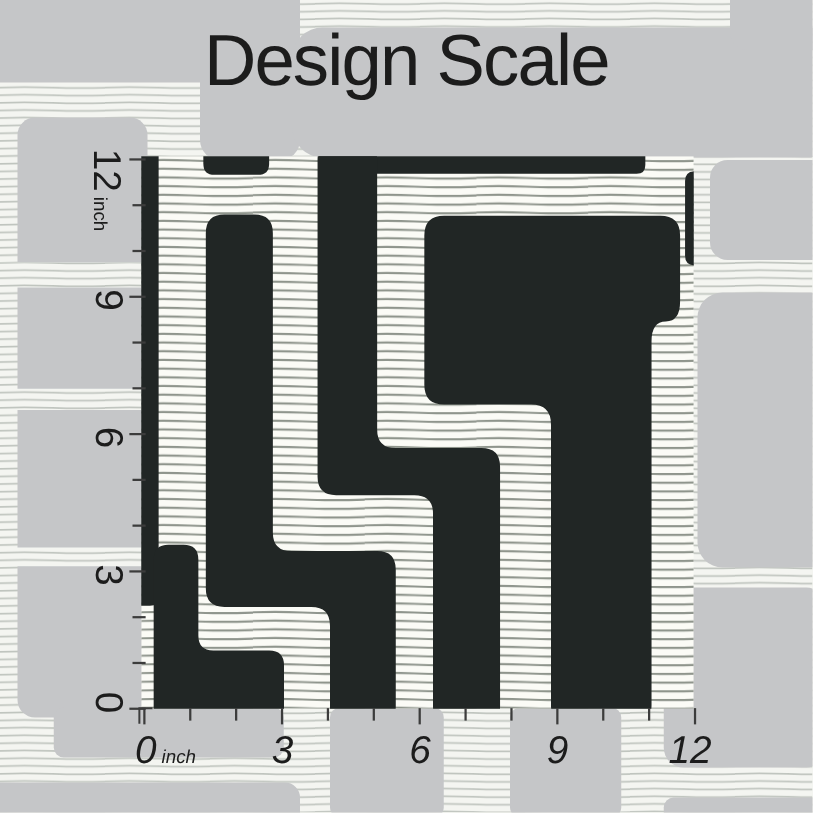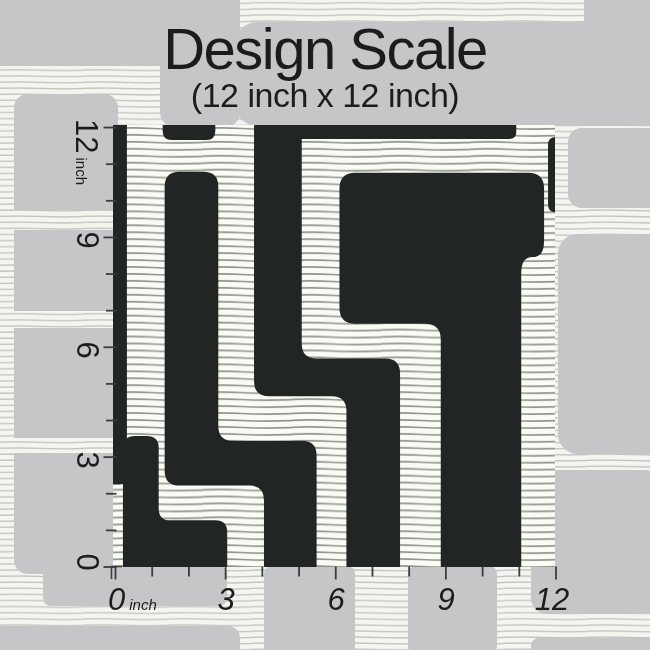--- a/index.html
+++ b/index.html
@@ -66,21 +66,20 @@
       <rect x="0" y="210" width="118" height="20" style="fill:var(--pground)"></rect>
       <rect x="0" y="210" width="118" height="20" fill="url(#bstr)"></rect>
       <rect x="0" y="311" width="118" height="17" style="fill:var(--pground)"></rect>
       <rect x="0" y="311" width="118" height="17" fill="url(#bstr)"></rect>
       <rect x="0" y="438" width="118" height="15" style="fill:var(--pground)"></rect>
       <rect x="0" y="438" width="118" height="15" fill="url(#bstr)"></rect>
     </g>
   </svg>
 
   <div class="page-title">Design Scale</div>
-  <div class="page-subtitle">(12 inch x 12 inch)</div>
 
   <svg id="swatch-art" class="layer" width="442" height="442" viewBox="0 0 445 445" role="img">
     <defs>
       <pattern id="sstr" width="90" height="7" patternUnits="userSpaceOnUse">
         <path d="M-5,3.5 Q18,2.4 40,3.5 T95,3.5" style="stroke:var(--sstripe)" stroke-width="1.7" fill="none" opacity="0.92"></path>
       </pattern>
     </defs>
     <rect x="0" y="0" width="445" height="445" style="fill:var(--sground)"></rect>
     <rect x="0" y="0" width="445" height="445" fill="url(#sstr)"></rect>
     <g id="swatch-shapes" style="fill:var(--black)">

